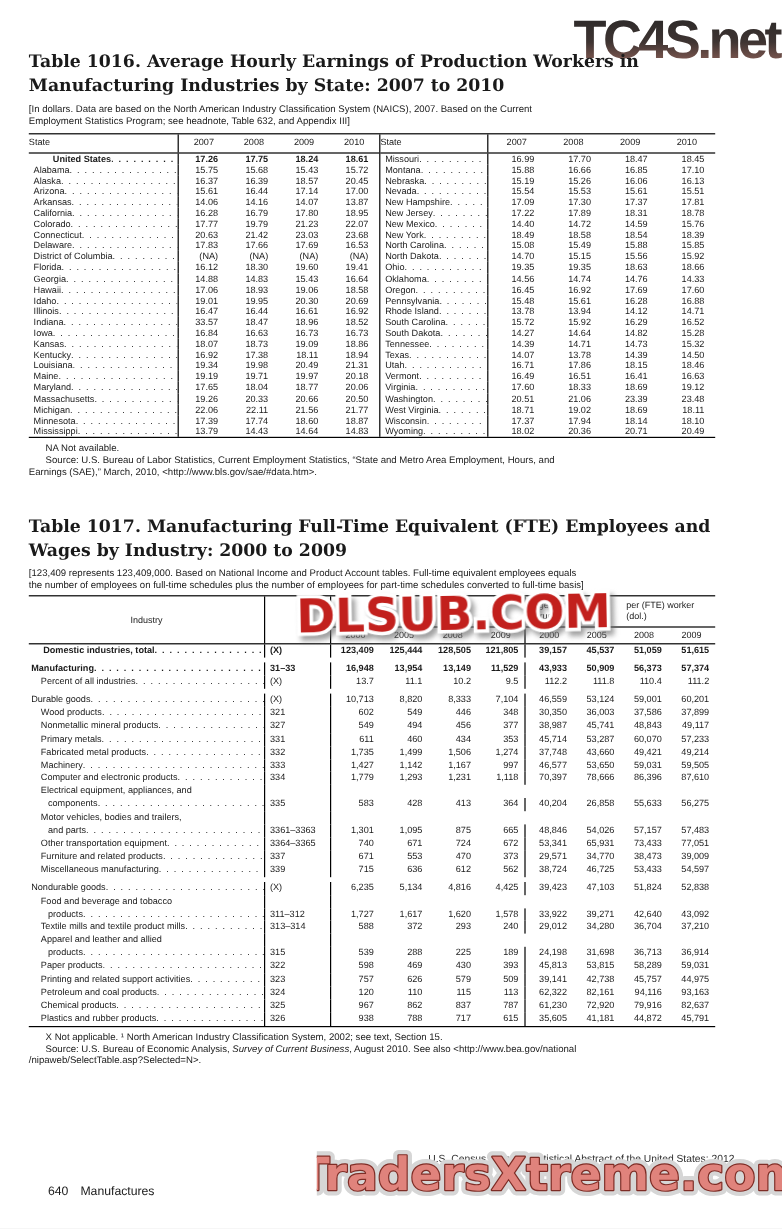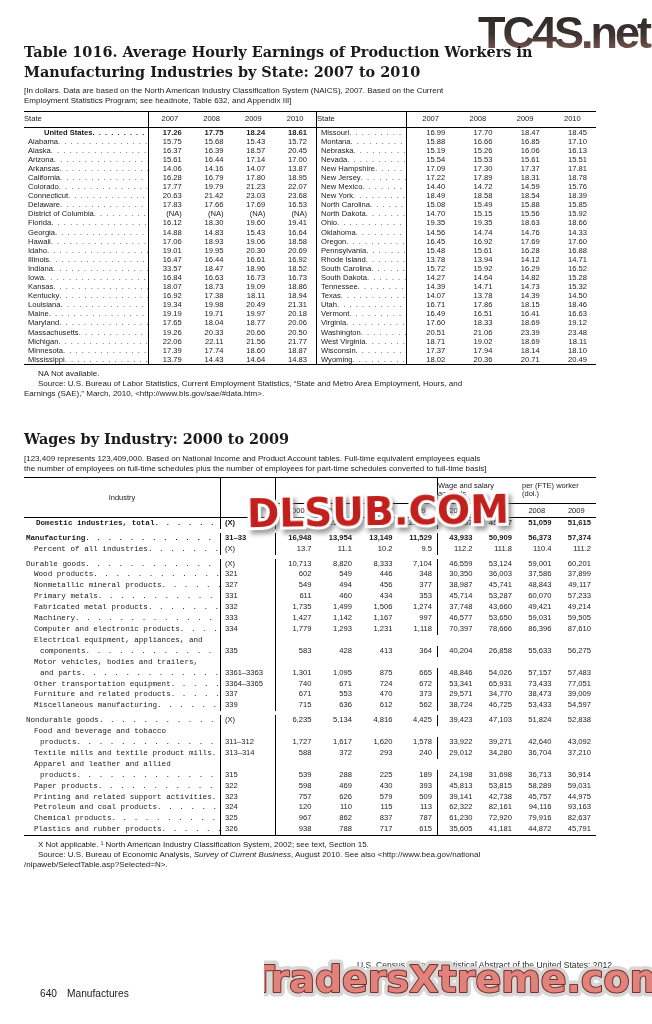--- a/index.html
+++ b/index.html
@@ -41,21 +41,21 @@
   .t17-head{display:grid;grid-template-columns:197px 55px repeat(4,40.5px) repeat(4,39.5px);
             grid-template-rows:26px 13px;border-bottom:1px solid #000;font-size:7.5px;}
   .h-ind{grid-row:1/3;grid-column:1;display:flex;align-items:center;justify-content:center;border-right:1.2px solid #000;}
   .h-code{grid-row:1/3;grid-column:2;border-right:1px solid #000;}
   .h-fte{grid-row:1;grid-column:3/7;border-right:1px solid #000;border-bottom:1px solid #000;}
   .h-wage{grid-row:1;grid-column:7/11;border-bottom:1px solid #000;display:flex;flex-direction:row;
           align-items:center;justify-content:center;line-height:8.6px;}
   .h-year{grid-row:2;text-align:center;line-height:13px;}
   .h-year.gsep{border-right:1px solid #000;}
   .t17-row{display:grid;grid-template-columns:197px 55px repeat(4,40.5px) repeat(4,39.5px);line-height:10.9px;}
-  .t17-lab{display:flex;border-right:1.2px solid #000;overflow:hidden;padding-left:2px;font-family:Liberation Mono, monospace;}
+  .t17-lab{display:flex;border-right:1.2px solid #000;overflow:hidden;padding-left:2px;}
   .t17-lab.i1{padding-left:10px;}
   .t17-lab.i2{padding-left:16px;}
   .t17-lab.i3{padding-left:12px;}
   .t17-code{border-right:1px solid #000;padding-left:4px;}
   .t17-num{text-align:right;padding-right:5px;}
   .t17-num.gsep{border-right:1px solid #000;}
   .bold{font-weight:bold;}
   .gap{padding-top:4px;}
 
   
@@ -640,20 +640,21 @@
       </div>
     </div>
 
     <div class="notes">
       <span class="ln ind">NA Not available.</span>
       <span class="ln ind">Source: U.S. Bureau of Labor Statistics, Current Employment Statistics, “State and Metro Area Employment, Hours, and</span>
       <span class="ln">Earnings (SAE),” March, 2010, &lt;http://www.bls.gov/sae/#data.htm&gt;.</span>
     </div>
 
     <h2 class="tbl-title t17-title">
+      <span style="display:block">Table 1017. Manufacturing Full-Time Equivalent (FTE) Employees and</span>
       <span style="display:block">Wages by Industry: 2000 to 2009</span>
     </h2>
     <div class="headnote">
       <span style="display:block">[123,409 represents 123,409,000. Based on National Income and Product Account tables. Full-time equivalent employees equals</span>
       <span style="display:block">the number of employees on full-time schedules plus the number of employees for part-time schedules converted to full-time basis]</span>
     </div>
 
     <div class="t17-table">
       <div class="t17-head">
         <div class="h-ind">Industry</div>

